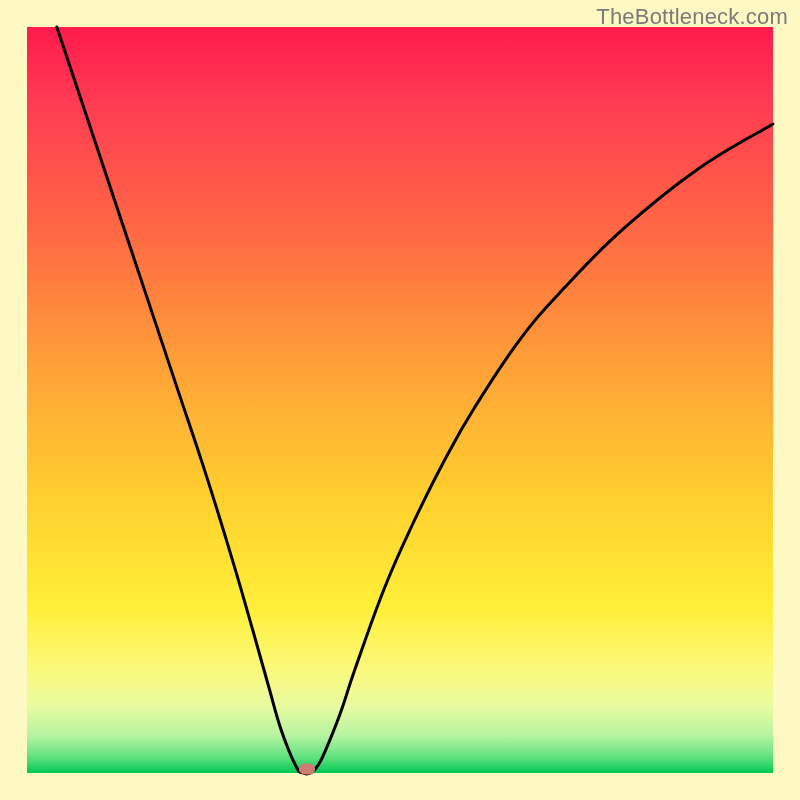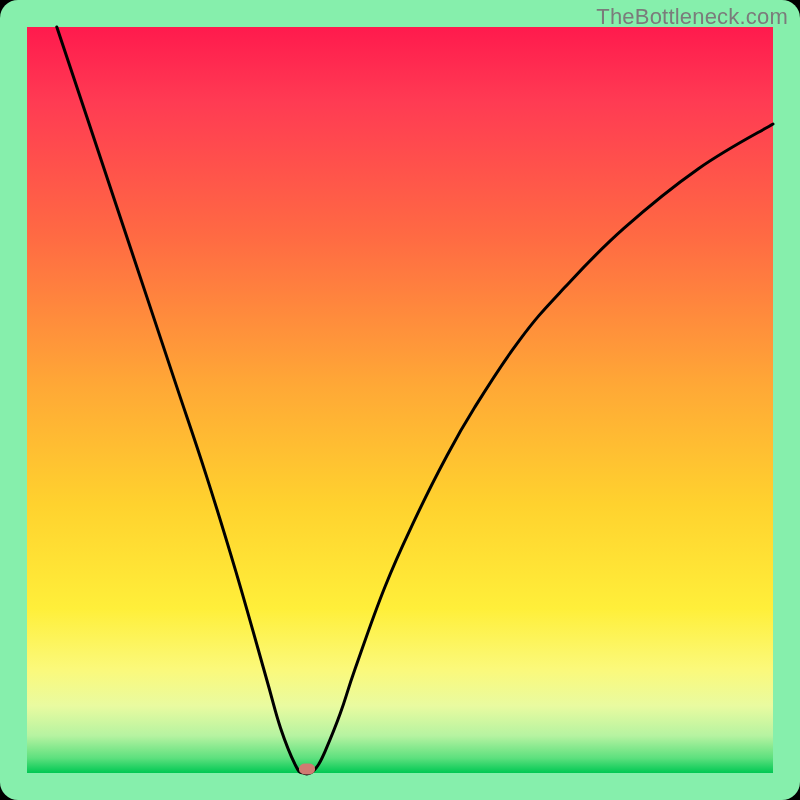--- a/index.html
+++ b/index.html
@@ -10,22 +10,21 @@
     background: #000;
     overflow: hidden;
     font-family: Arial, Helvetica, sans-serif;
   }
   .frame {
     position: absolute;
     left: 0;
     top: 0;
     width: 800px;
     height: 800px;
-    background: #86efac;
-    border-radius: 18px;
+    background: #fef9c3;
   }
   .plot-area {
     position: absolute;
     left: 27px;
     top: 27px;
     width: 746px;
     height: 746px;
     
     background: linear-gradient(
       to bottom,

